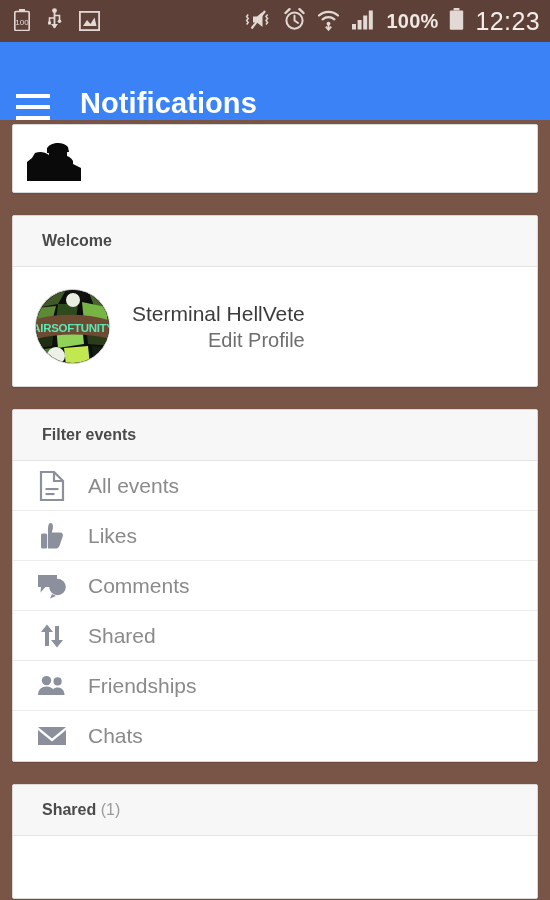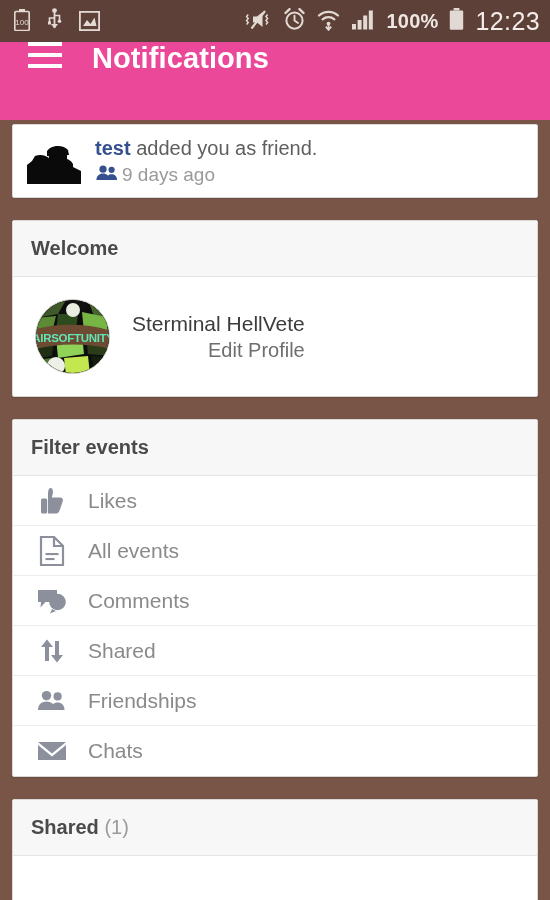--- a/index.html
+++ b/index.html
@@ -27,22 +27,22 @@
     font-family: "Liberation Sans", sans-serif;
     font-weight: bold;
   }
   .sb-clock {
     font-size: 25px; color: #f3ece8; 
     letter-spacing: .4px;
   }
 
   
   .appbar {
-    height: 78px; display: flex; align-items: flex-start;
-    padding-left: 28px; background: #ec4899;
+    height: 78px; display: flex; align-items: flex-end;
+    padding-left: 16px; background: #3b82f6;
   }
   .hamburger {
     width: 34px; height: 26px; display: flex; flex-direction: column;
     justify-content: space-between; cursor: pointer;
   }
   .hamburger i { display: block; height: 4px; background: #ffffff; border-radius: .5px; }
   .appbar-title {
     color: #ffffff; font-size: 29px; font-weight: bold;
     margin-left: 30px; letter-spacing: .1px;
   }
@@ -54,22 +54,22 @@
     background: #ffffff;
     border: 1px solid #d8d8d8;
     border-radius: 2px;
     margin-bottom: 22px;
     box-shadow: 0 1px 1px rgba(0,0,0,.12);
     overflow: hidden;
   }
   .card-header {
     background: #f7f7f7;
     border-bottom: 1px solid #e4e4e4;
-    padding: 16px 18px;
-    font-size: 20px;
+    padding: 16px 29px;
+    font-size: 16px;
     color: #4a4a4a;
     font-weight: bold;
   }
   .card-header .count { color: #9a9a9a; font-weight: normal; }
 
   
   .notif-card { margin-top: 4px; }
   .notif-row { display: flex; align-items: center; padding: 11px 14px 11px 10px; }
   .notif-avatar {
     width: 60px; height: 45px; flex: 0 0 60px;
@@ -214,36 +214,20 @@
       <div class="notif-row">
         <div class="notif-avatar">
           <svg width="60" height="45" viewBox="0 0 60 45">
             <path d="M16 45 L16 30 C16 24 20 20 26 19 C25 13 28 8 34 8 C41 8 45 13 44 20
                      C44 20 48 21 50 25 L50 45 Z" fill="#0a0a0a"></path>
             <path d="M26 19 C22 16 17 15 12 17 L9 22 L4 26 L4 45 L20 45 L20 28
                      C20 24 22 21 26 19 Z" fill="#0a0a0a"></path>
             <path d="M24 12 C28 6 40 5 45 11 L46 16 L24 17 Z" fill="#0a0a0a"></path>
             <path d="M50 28 L58 32 L58 45 L50 45 Z" fill="#0a0a0a"></path>
           </svg>
-        </div>
-        <div class="notif-body">
-          <div class="notif-text">
-            <span class="user">test</span><span> added you as friend.</span>
-          </div>
-          <div class="notif-meta">
-            <span>
-              <svg width="24" height="18" viewBox="0 0 24 18">
-                <circle cx="8" cy="5.2" r="3.6" fill="#34508f"></circle>
-                <path d="M1.4 16 C1.4 11.6 4.4 9.4 8 9.4 C11.6 9.4 14.6 11.6 14.6 16 Z" fill="#34508f"></path>
-                <circle cx="16.6" cy="5.8" r="3.1" fill="#34508f"></circle>
-                <path d="M11.4 16 C11.4 12.2 13.8 10.3 16.6 10.3 C19.5 10.3 22 12.2 22 16 Z" fill="#34508f"></path>
-              </svg>
-            </span>
-            <span class="ago">9 days ago</span>
-          </div>
         </div>
       </div>
     </div>
 
     <div class="card">
       <div class="card-header">
         <span>Welcome</span>
       </div>
       <div class="profile-row">
         <div class="avatar-circle">
@@ -281,45 +265,45 @@
       </div>
     </div>
 
     <div class="card">
       <div class="card-header">
         <span>Filter events</span>
       </div>
 
       <div class="filter-row">
         <span class="filter-ico">
+          <svg width="26" height="30" viewBox="0 0 26 30">
+            <path d="M2 1 L15 1 L24 10 L24 29 L2 29 Z" fill="none" stroke="#8b909c" stroke-width="2.2"></path>
+            <path d="M15 1 L15 10 L24 10" fill="none" stroke="#8b909c" stroke-width="2.2"></path>
+            <rect x="6.5" y="17" width="13" height="2.1" fill="#8b909c"></rect>
+            <rect x="6.5" y="22" width="9" height="2.1" fill="#8b909c"></rect>
+          </svg>
+        </span>
+        <span class="filter-label">All events</span>
+      </div>
+
+      <div class="filter-row">
+        <span class="filter-ico">
           <svg width="26" height="28" viewBox="0 0 26 28">
             <path d="M11.5 1 C14 1 14.5 4.5 13.5 8 L12.8 10.5 L21 10.5
                      C23.5 10.5 24.5 12.5 23.6 14.8 L20.6 23.4
                      C20 25.4 18.6 26.5 16.6 26.5 L9 26.5 L9 11
                      C9 8 8.6 1 11.5 1 Z" fill="#8b909c"></path>
             <rect x="2" y="11.5" width="6.2" height="15" rx="1.6" fill="#8b909c"></rect>
           </svg>
         </span>
         <span class="filter-label">Likes</span>
       </div>
 
       <div class="filter-row">
         <span class="filter-ico">
-          <svg width="26" height="30" viewBox="0 0 26 30">
-            <path d="M2 1 L15 1 L24 10 L24 29 L2 29 Z" fill="none" stroke="#8b909c" stroke-width="2.2"></path>
-            <path d="M15 1 L15 10 L24 10" fill="none" stroke="#8b909c" stroke-width="2.2"></path>
-            <rect x="6.5" y="17" width="13" height="2.1" fill="#8b909c"></rect>
-            <rect x="6.5" y="22" width="9" height="2.1" fill="#8b909c"></rect>
-          </svg>
-        </span>
-        <span class="filter-label">All events</span>
-      </div>
-
-      <div class="filter-row">
-        <span class="filter-ico">
           <svg width="30" height="26" viewBox="0 0 30 26">
             <path d="M1 2 L20 2 L20 14 L8.5 14 L3.5 19.5 L4 14 L1 14 Z" fill="#8b909c"></path>
             <circle cx="20.5" cy="14" r="8.3" fill="#8b909c"></circle>
             <path d="M15 21 L13 25.5 L19 23 Z" fill="#8b909c"></path>
           </svg>
         </span>
         <span class="filter-label">Comments</span>
       </div>
 
       <div class="filter-row">

